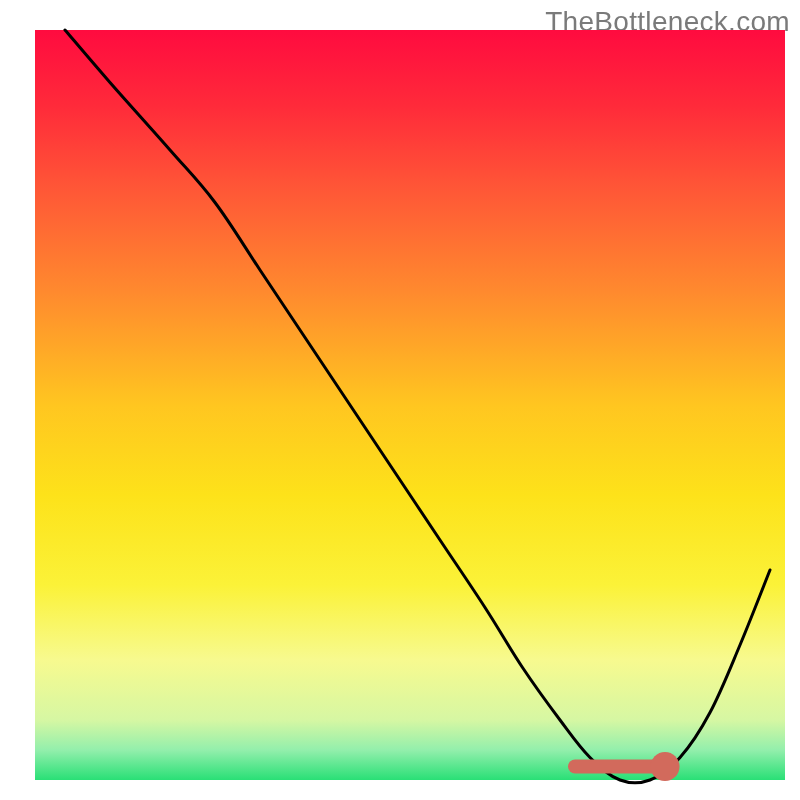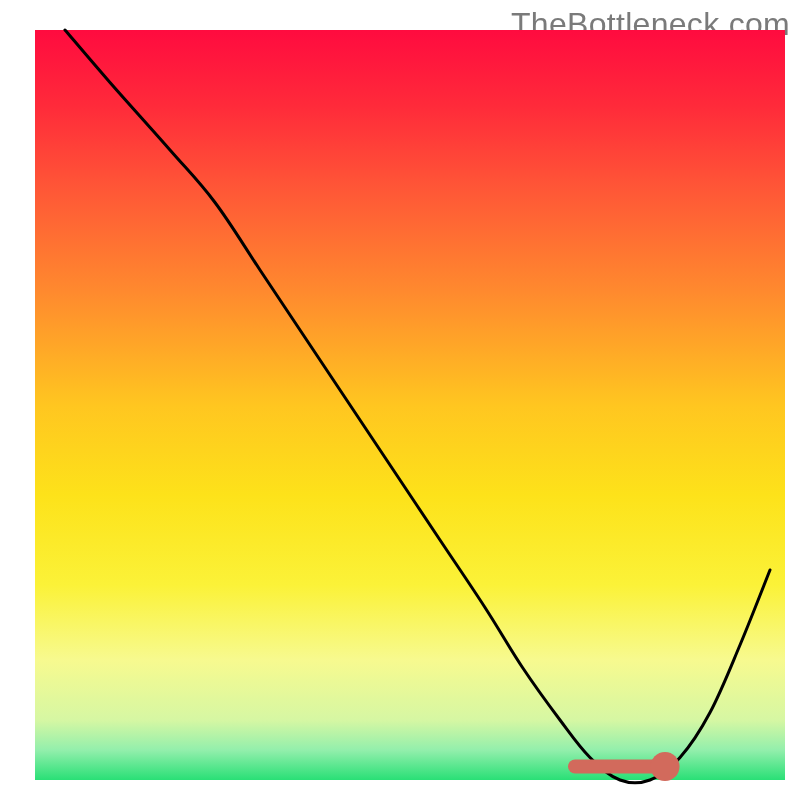--- a/index.html
+++ b/index.html
@@ -13,21 +13,21 @@
   .container {
     position: relative;
     width: 800px;
     height: 800px;
   }
   .watermark {
     position: absolute;
     top: 6px;
     right: 10px;
     color: #7a7a7a;
-    font-size: 32px;
+    font-size: 28px;
     font-weight: 400;
     letter-spacing: 0.3px;
   }
   svg.chart {
     position: absolute;
     top: 0;
     left: 0;
   }
 </style>
 </head>

